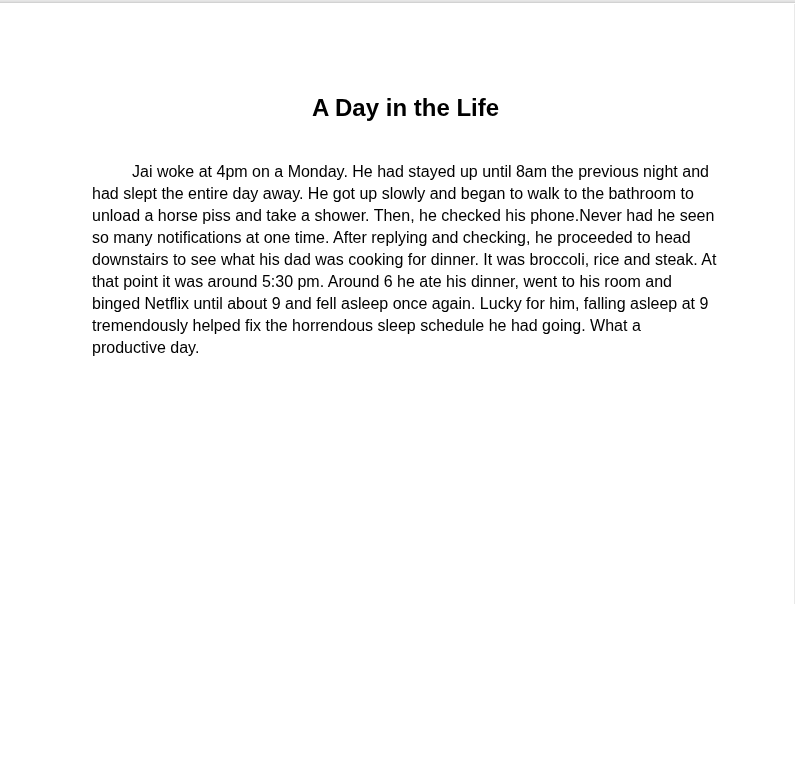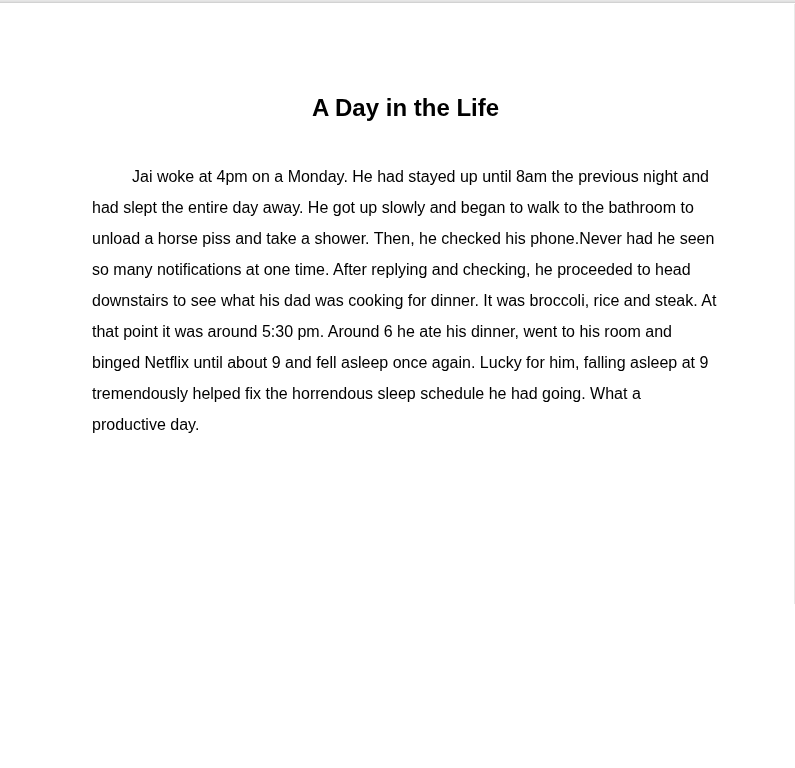--- a/index.html
+++ b/index.html
@@ -51,21 +51,21 @@
     font-size: 24px;
     line-height: 28px;
     font-weight: bold;
     text-align: center;
     color: var(--text-color);
   }
   .body-text {
     margin: 39px 0 12px 0;
     width: 627px;
     font-size: 16px;
-    line-height: 31px;
+    line-height: 22px;
     text-indent: 40px;
     color: var(--text-color);
   }
 </style>
 </head>
 <body>
 
 <div class="screen">
   <div class="topbar"></div>
   <div class="right-edge"></div>

